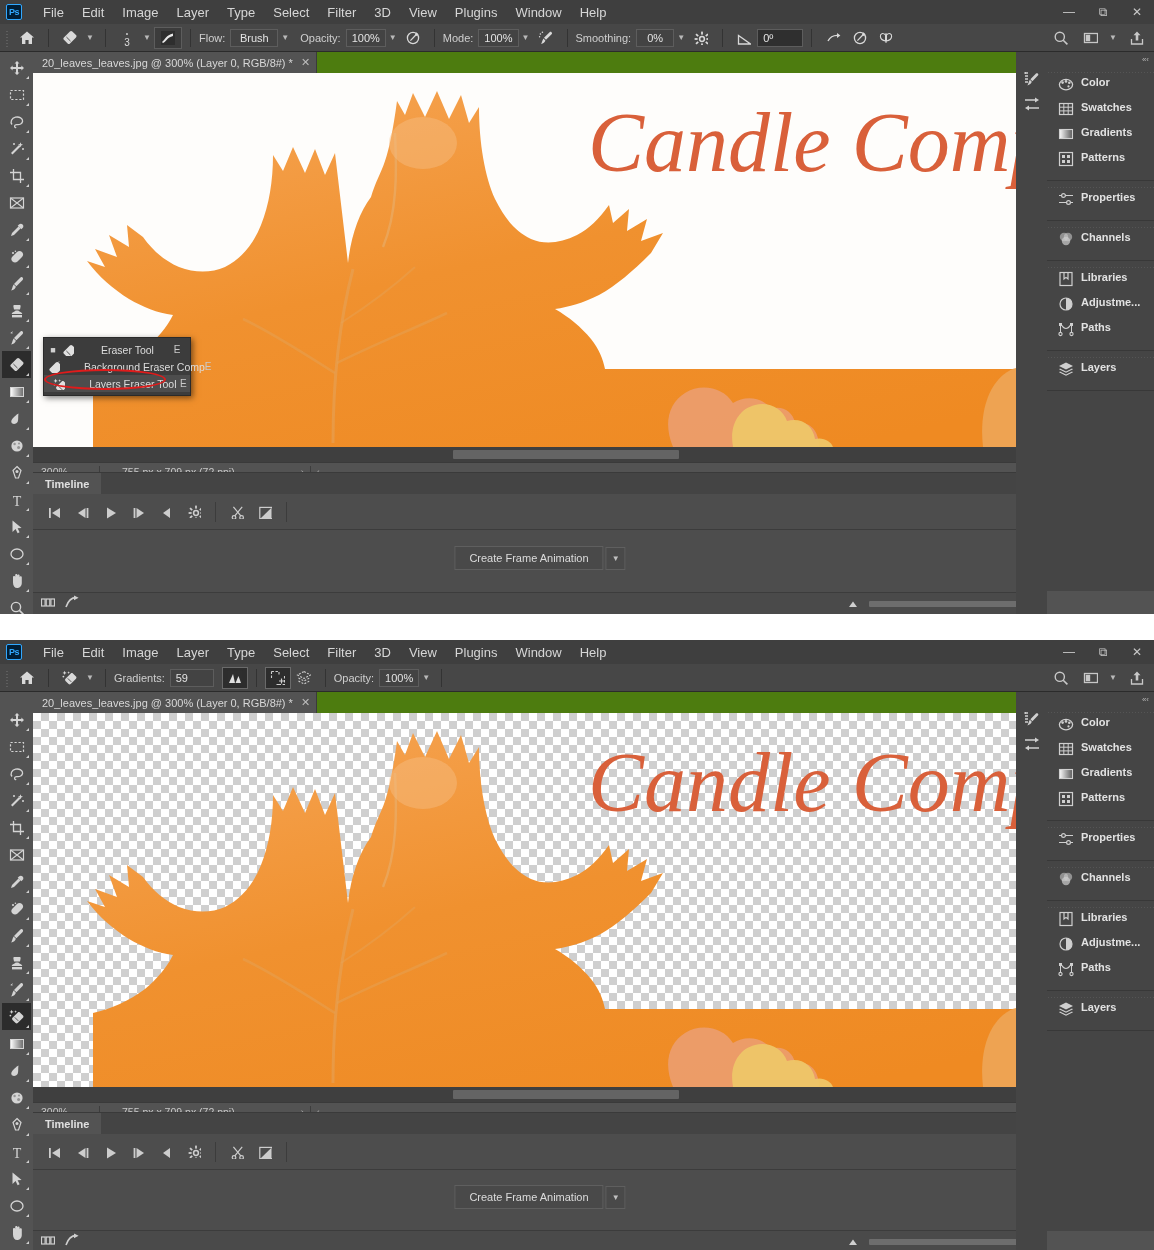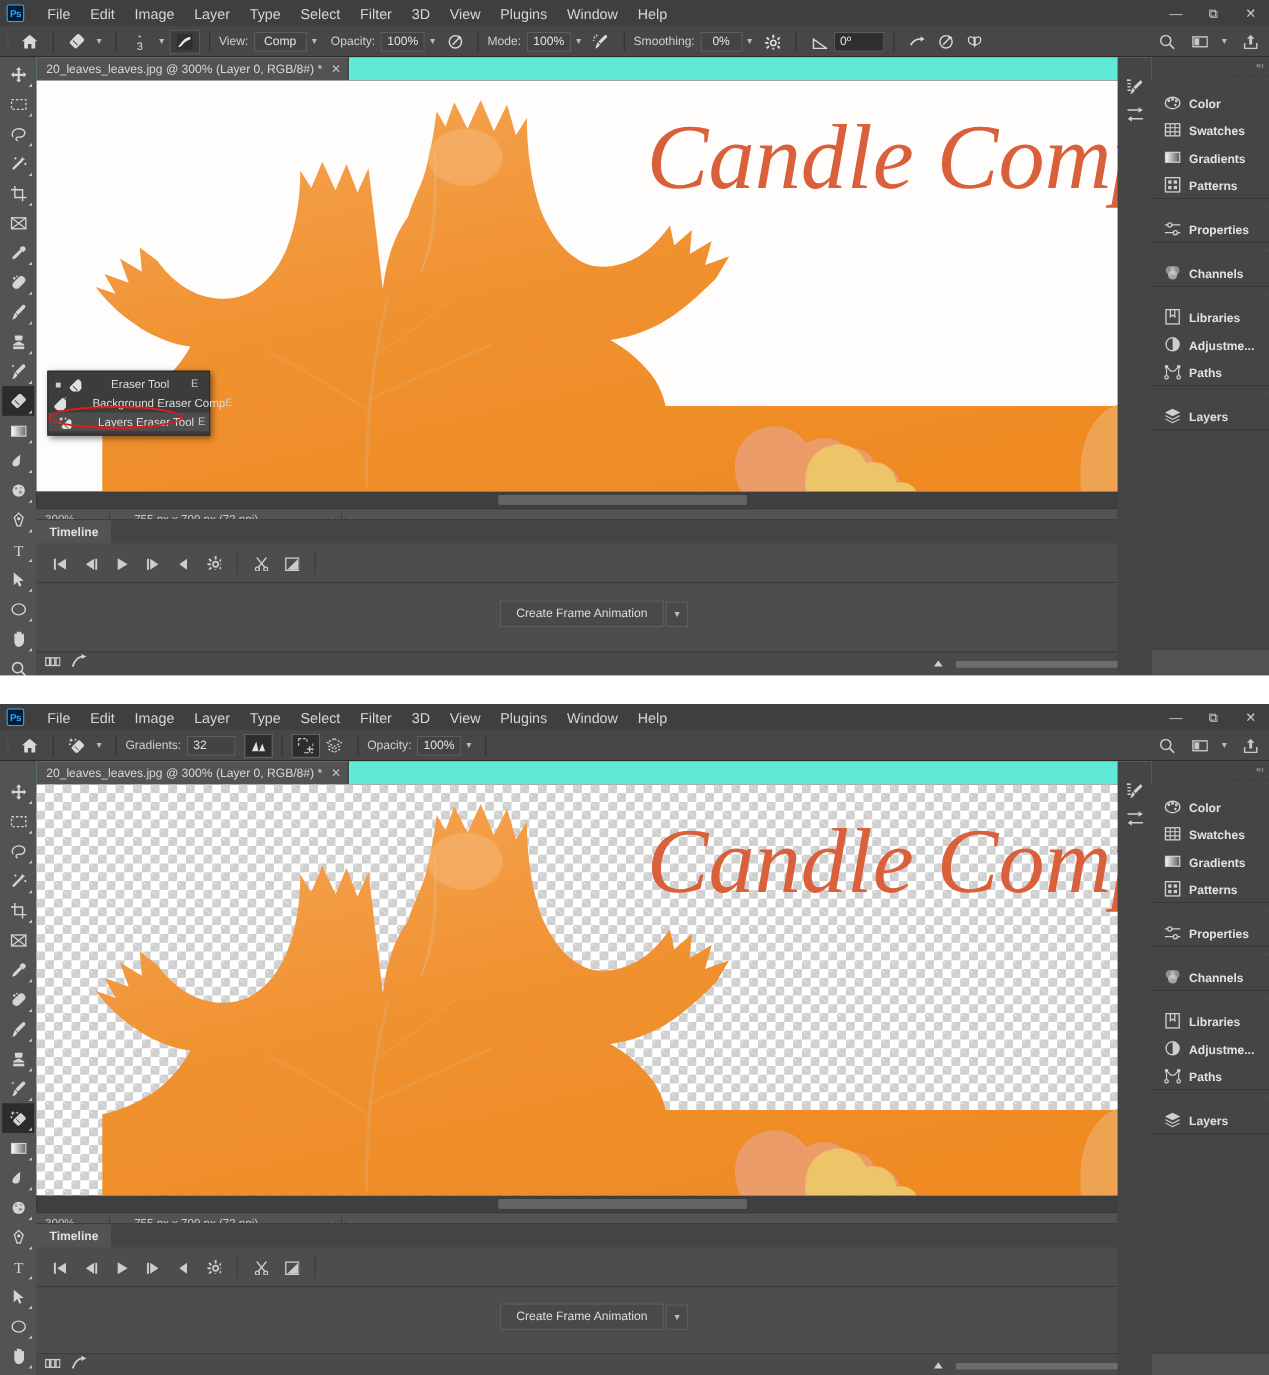--- a/index.html
+++ b/index.html
@@ -84,21 +84,21 @@
   .tool.active { background: #2c2c2c; }
   .tool .corner {
     position: absolute; right: 2px; bottom: 2px;
     width: 0; height: 0; border-left: 3px solid transparent; border-bottom: 3px solid #cfcfcf;
   }
   .tool svg { display: block; }
   .tool-dots { letter-spacing: 1px; font-size: 13px; }
 
   
   .docarea { position: absolute; left: 33px; right: 107px; top: 0; }
-  .tabstrip { height: 21px; background: #5eead4; display: flex; }
+  .tabstrip { height: 21px; background: #4d7c0f; display: flex; }
   .doctab {
     height: 21px; background: #535353; color: #d8d8d8; font-size: 11px;
     display: flex; align-items: center; padding: 0 6px 0 9px; gap: 8px;
     border-right: 1px solid #3a3a3a;
   }
   .doctab .x { color: #bdbdbd; font-size: 11px; }
   .canvas-wrap { position: relative; background: #2a2a2a; overflow: hidden; }
   .canvas-img {
     position: absolute; left: 0; top: 0; right: 15px; bottom: 15px;
     overflow: hidden;
@@ -166,21 +166,21 @@
   .right-rail {
     position: absolute; right: 107px; top: 0; width: 31px; background: #454545;
   }
   .rail-btn { width: 31px; height: 25px; display: flex; align-items: center; justify-content: center;
      color: #d0d0d0; }
   .collapse-row { height: 14px; background: #454545; color: #b5b5b5; font-size: 8px;
      display: flex; align-items: center; justify-content: flex-end; padding-right: 5px;}
   .panel-group { background: #454545; border-bottom: 1px solid #383838; padding: 3px 0 4px 0; }
   .panel-grip { height: 7px; background-image: repeating-linear-gradient(to right,#5c5c5c 0 1px,transparent 1px 3px);
      background-size: 3px 1px; background-repeat: repeat-x; background-position: center; opacity: .7;}
-  .panel-item { display: flex; align-items: flex-end; height: 25px; gap: 7px; padding-left: 11px;
+  .panel-item { display: flex; align-items: flex-start; height: 25px; gap: 7px; padding-left: 11px;
      color: #e2e2e2; font-size: 11px; font-weight: bold; }
   .panel-icon { width: 16px; height: 16px; display: flex; align-items: center; justify-content: center;
      color: #cfcfcf; flex: 0 0 16px; }
   .panel-filler { background: #454545; }
 
   
   .flyout {
     position: absolute; background: #3c3c3c; border: 1px solid #2a2a2a;
     box-shadow: 2px 2px 6px rgba(0,0,0,.5); padding: 3px 0; z-index: 40;
   }
@@ -538,22 +538,22 @@
       <div style="font-size:7px;color:#c8c8c8;">•</div>
       <div style="font-size:10px;color:#dcdcdc;">3</div>
     </div>
     <div class="ob-caret">▼</div>
     <div class="ob-swatchbtn">
         <svg width="16" height="16">
           <use href="#ic-brushstroke"></use>
         </svg>
       </div>
     <div class="ob-sep"></div>
-    <span class="ob-label">View:</span>
-    <span class="ob-field" style="min-width:48px;">Comp</span>
+    <span class="ob-label">Flow:</span>
+    <span class="ob-field" style="min-width:48px;">Brush</span>
     <div class="ob-caret">▼</div>
     <span class="ob-label" style="margin-left:8px;">Opacity:</span>
     <span class="ob-field">100%</span>
     <div class="ob-caret">▼</div>
     <div class="ob-btn">
         <svg width="15" height="15">
           <use href="#ic-pressure"></use>
         </svg>
       </div>
     <div class="ob-sep"></div>
@@ -1074,21 +1074,21 @@
       </div>
     <div class="ob-sep"></div>
     <div class="ob-btn">
         <svg width="16" height="16">
           <use href="#ic-magiceraser"></use>
         </svg>
       </div>
     <div class="ob-caret">▼</div>
     <div class="ob-sep"></div>
     <span class="ob-label">Gradients:</span>
-    <span class="ob-field" style="min-width:44px;text-align:left;">32</span>
+    <span class="ob-field" style="min-width:44px;text-align:left;">59</span>
     <div class="ob-toggle on" style="margin-left:8px;">
         <svg width="16" height="16">
           <use href="#ic-antialias"></use>
         </svg>
       </div>
     <div class="ob-sep"></div>
     <div class="ob-toggle on">
         <svg width="15" height="15">
           <use href="#ic-contiguous"></use>
         </svg>

